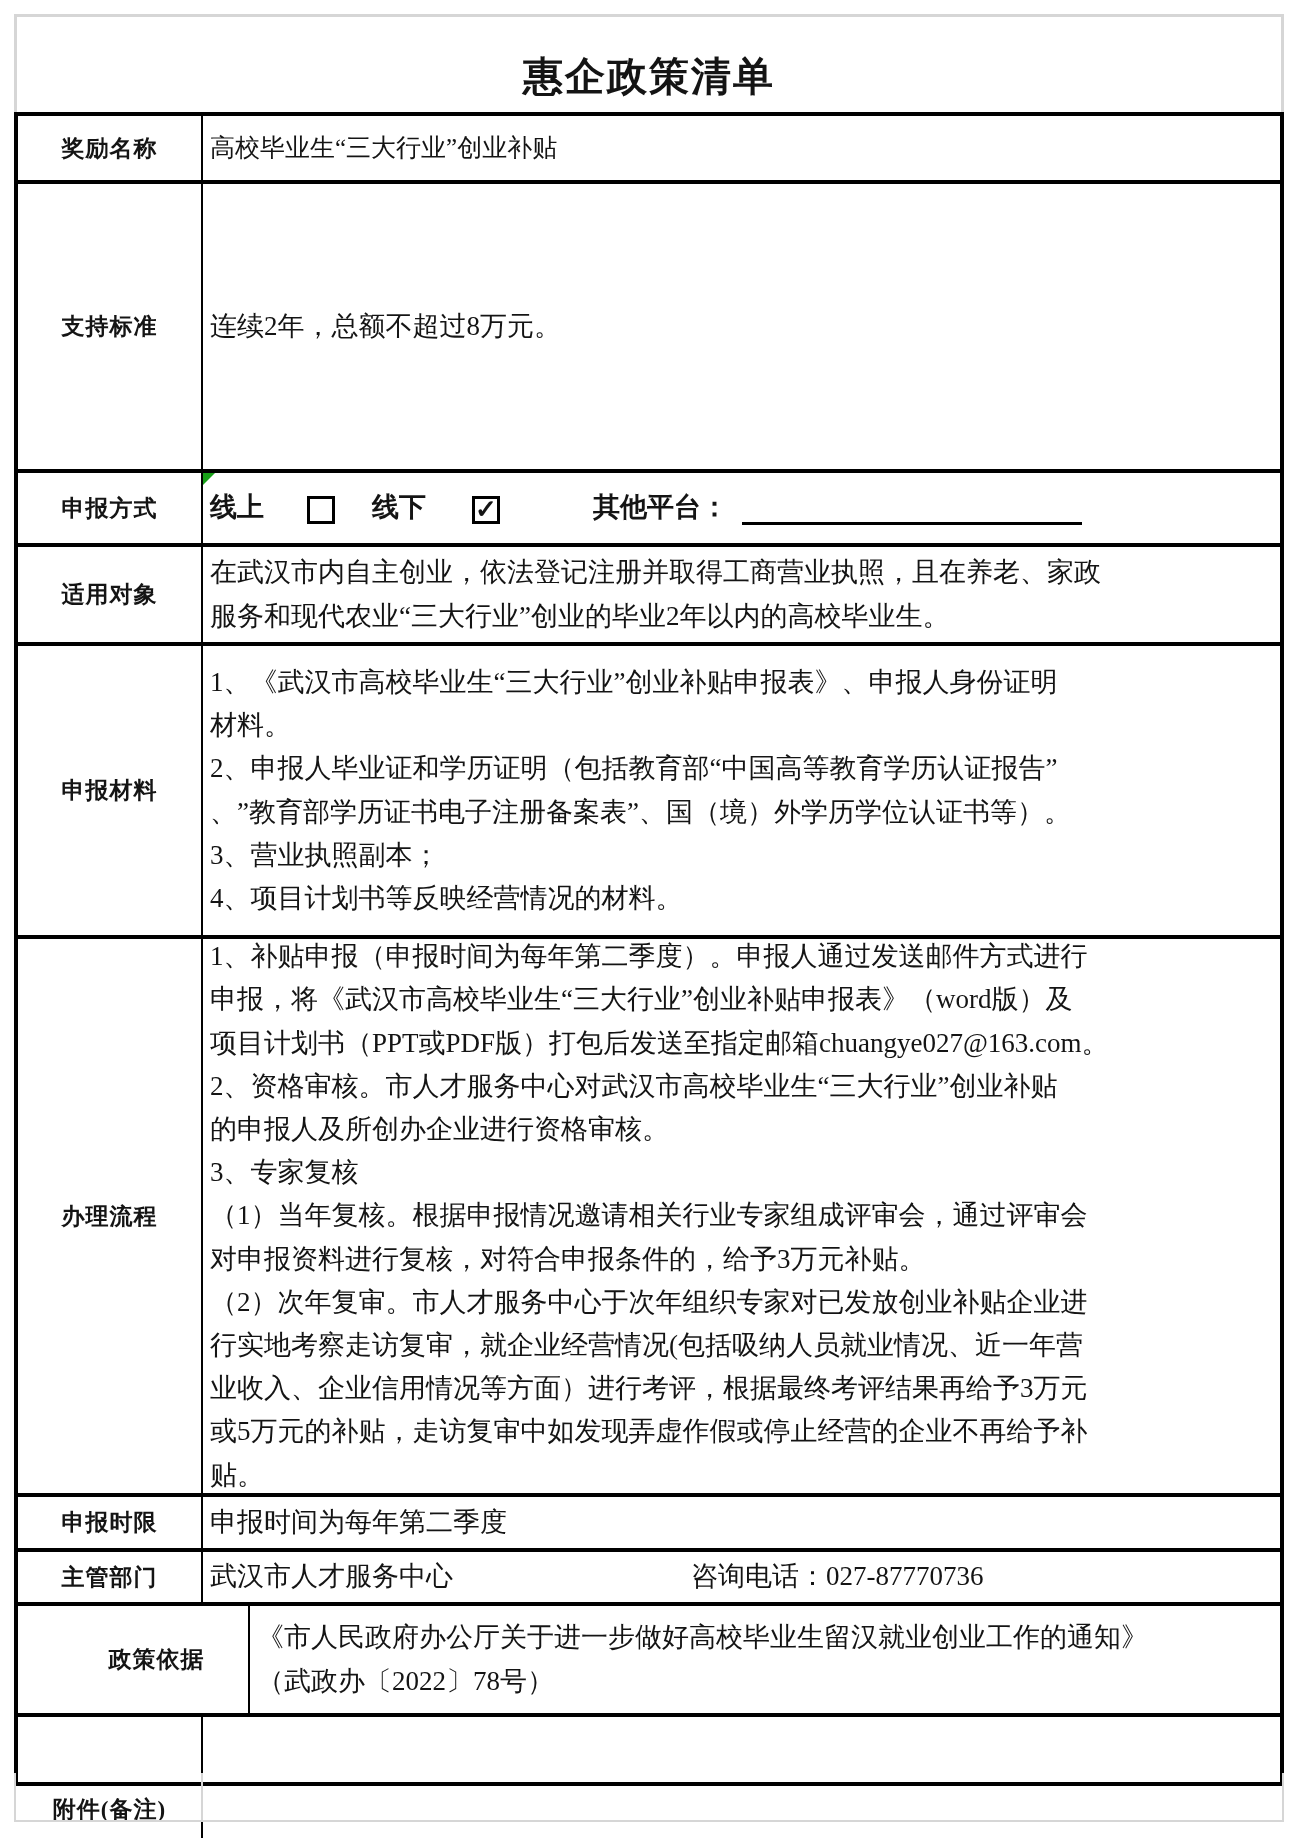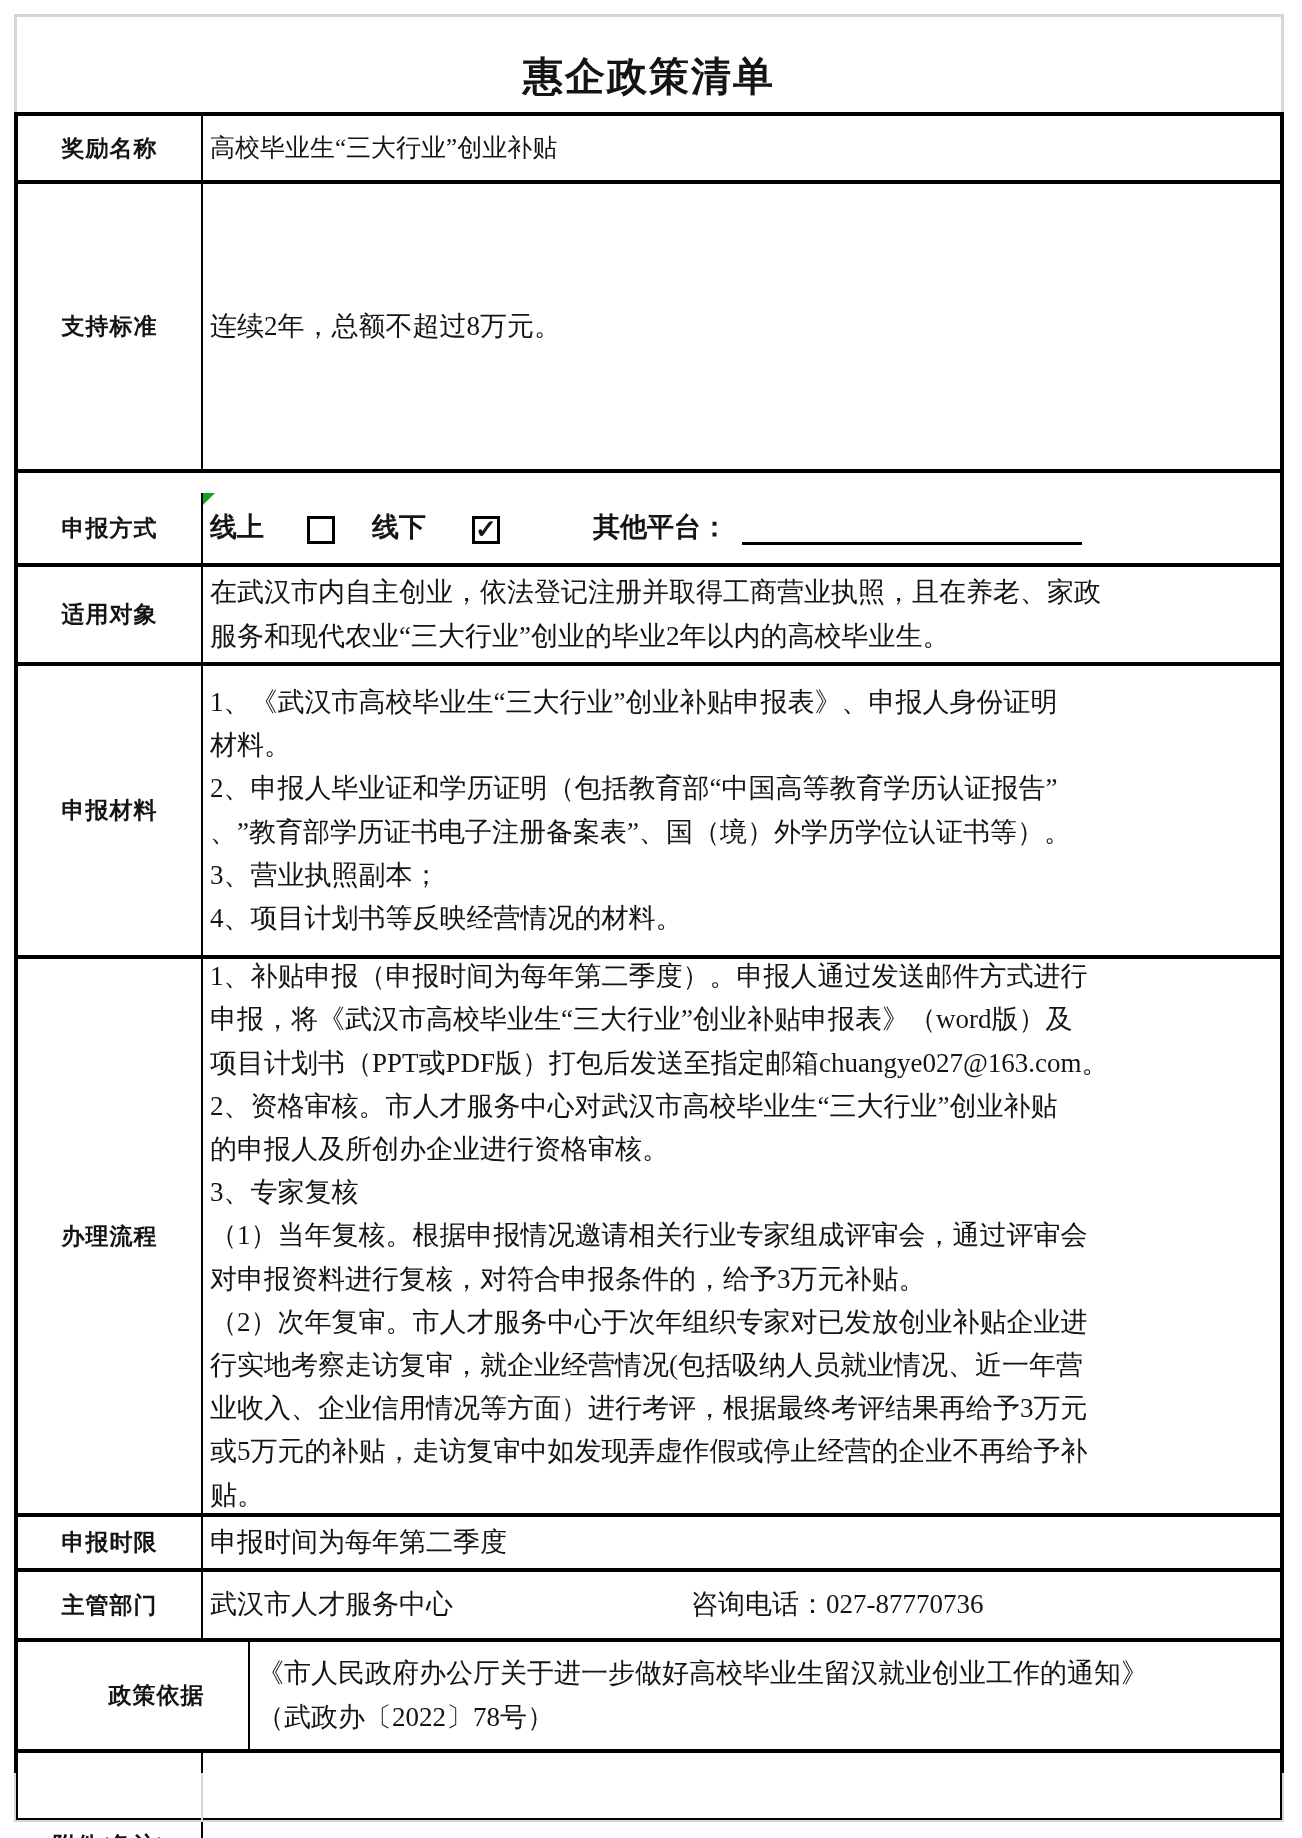--- a/index.html
+++ b/index.html
@@ -88,21 +88,21 @@
       </div>
     </div>
 
     <div class="row" style="height:289px;">
       <div class="cell-label">支持标准</div>
       <div class="cell-value">
         <div>连续2年，总额不超过8万元。</div>
       </div>
     </div>
 
-    <div class="row" style="height:74px;margin-top:20px;">
+    <div class="row" style="height:74px;">
       <div class="cell-label">申报方式</div>
       <div class="cell-value">
         <span class="corner-marker"></span>
         <span class="apply-text">线上</span>
         <span class="checkbox" style="margin-left:43px;"></span>
         <span class="apply-text" style="margin-left:37px;">线下</span>
         <span class="checkbox" style="margin-left:46px;"><span>✓</span></span>
         <span class="apply-text" style="margin-left:93px;">其他平台：</span>
         <span class="blank-line" style="margin-left:14px;"></span>
       </div>
@@ -147,21 +147,21 @@
       </div>
     </div>
 
     <div class="row" style="height:55px;">
       <div class="cell-label">申报时限</div>
       <div class="cell-value">
         <div>申报时间为每年第二季度</div>
       </div>
     </div>
 
-    <div class="row" style="height:70px;">
+    <div class="row" style="height:54px;">
       <div class="cell-label">主管部门</div>
       <div class="cell-value">
         <span>武汉市人才服务中心</span>
         <span class="contact">咨询电话：027-87770736</span>
       </div>
     </div>
 
     <div class="row" style="height:111px;padding-left:47px;">
       <div class="cell-label">政策依据</div>
       <div class="cell-value">

